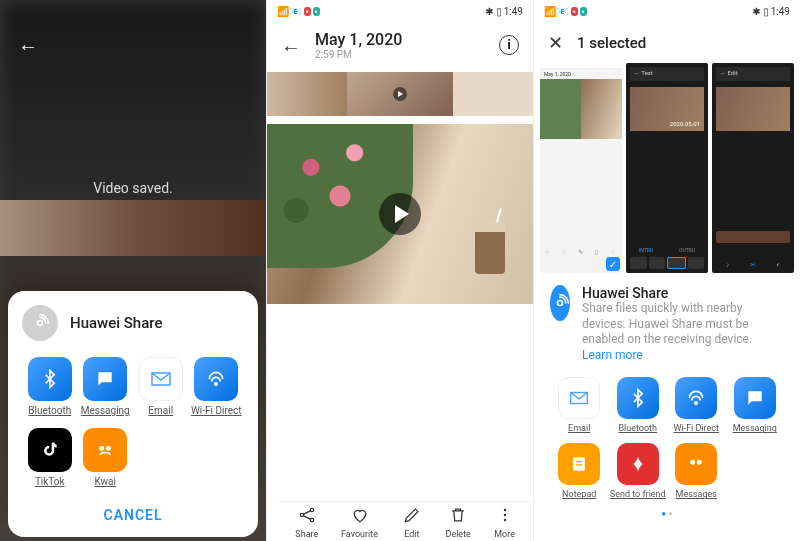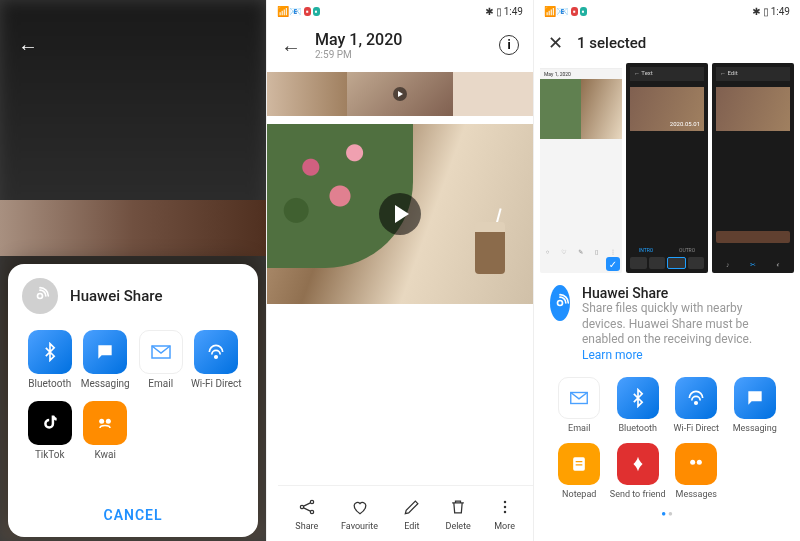--- a/index.html
+++ b/index.html
@@ -16,29 +16,29 @@
 .p1-thumb { position: absolute; top: 200px; left: 0; right: 0; height: 56px; background: linear-gradient(90deg, #a89080 0%, #705040 50%, #503020 100%); }
 .p1-sheet { position: absolute; left: 8px; right: 8px; bottom: 4px; background: #fff; border-radius: 16px; padding: 14px; box-shadow: 0 -4px 20px rgba(0,0,0,0.3); }
 .hs-row { display: flex; align-items: center; gap: 12px; margin-bottom: 16px; }
 .hs-icon { width: 36px; height: 36px; border-radius: 50%; background: #d0d0d0; display: flex; align-items: center; justify-content: center; }
 .hs-icon svg { width: 20px; height: 20px; }
 .hs-title { font-size: 15px; font-weight: 500; color: #222; }
 .hs-sub { font-size: 11px; color: #999; line-height: 1.3; }
 .app-grid { display: flex; flex-wrap: wrap; gap: 0; }
 .app-item { width: 25%; display: flex; flex-direction: column; align-items: center; margin-bottom: 12px; }
 .app-ic { width: 44px; height: 44px; border-radius: 10px; display: flex; align-items: center; justify-content: center; margin-bottom: 4px; }
-.app-lbl { font-size: 10px; color: #555; text-align: right; }
+.app-lbl { font-size: 10px; color: #555; text-align: right; text-decoration: underline; }
 .bt-blue { background: linear-gradient(135deg, #4aa0ff, #0070e0); }
 .bt-white { background: #fff; border: 1px solid #eee; }
 .bt-black { background: #000; }
 .bt-orange { background: #ff8c00; }
 .bt-red { background: #e03030; }
 .bt-yellow { background: #ffa000; }
 .bt-rainbow { background: linear-gradient(135deg, #ff4080, #ff8040, #40c0ff, #8040ff); }
-.cancel { text-align: center; color: #2090ff; font-weight: 600; font-size: 14px; padding: 8px 0 0; letter-spacing: 1px; margin-top: 27px; }
+.cancel { text-align: center; color: #2090ff; font-weight: 600; font-size: 14px; padding: 8px 0 0; letter-spacing: 1px; }
 
 
 .status-bar { height: 22px; display: flex; justify-content: space-between; align-items: center; padding: 0 10px; font-size: 10px; color: #333; }
 .sb-icons { display: flex; gap: 2px; align-items: center; }
 .pill { border-radius: 3px; padding: 0 2px; font-size: 8px; color: #fff; }
 .pill-red { background: #e04040; }
 .pill-teal { background: #20b0a0; }
 .p2-hdr { display: flex; align-items: center; padding: 8px 14px; gap: 14px; }
 .p2-back { font-size: 20px; color: #333; }
 .p2-title { font-size: 16px; font-weight: 500; color: #222; }
@@ -50,21 +50,21 @@
 .strip-b { background: linear-gradient(135deg, #c0a890, #806050); width: 40%; position: relative; }
 .strip-c { background: #e8d8c8; width: 30%; }
 .play-mini { position: absolute; left: 50%; top: 50%; transform: translate(-50%,-50%); width: 14px; height: 14px; border-radius: 50%; background: rgba(0,0,0,0.5); display: flex; align-items: center; justify-content: center; }
 .play-mini::after { content: ""; border-left: 5px solid #fff; border-top: 3px solid transparent; border-bottom: 3px solid transparent; margin-left: 1px; }
 .p2-main { position: relative; margin-top: 8px; height: 180px; background: linear-gradient(110deg, #c0a080 0%, #907050 30%, #e8d8c0 60%, #d0c0a8 100%); }
 .flowers { position: absolute; left: 0; top: 0; width: 55%; height: 80%; background: radial-gradient(circle at 30% 30%, #d06080 0 8px, transparent 9px), radial-gradient(circle at 50% 50%, #e08090 0 10px, transparent 11px), radial-gradient(circle at 20% 60%, #406030 0 12px, transparent 13px), radial-gradient(circle at 60% 20%, #f0a0b0 0 8px, transparent 9px), #507040; border-radius: 0 0 60% 0; }
 .coffee { position: absolute; right: 28px; bottom: 30px; width: 30px; height: 52px; background: linear-gradient(180deg, #e0d0b8 0 20%, #8b6b4b 20% 100%); border-radius: 4px; }
 .straw { position: absolute; right: 36px; bottom: 60px; width: 2px; height: 36px; background: #fff; transform: rotate(15deg); }
 .play-big { position: absolute; left: 50%; top: 50%; transform: translate(-50%,-50%); width: 42px; height: 42px; border-radius: 50%; background: rgba(0,0,0,0.55); display: flex; align-items: center; justify-content: center; }
 .play-big::after { content: ""; border-left: 14px solid #fff; border-top: 9px solid transparent; border-bottom: 9px solid transparent; margin-left: 3px; }
-.p2-bottom { position: absolute; bottom: 0; left: 11px; right: 0; display: flex; justify-content: space-around; padding: 10px 6px; border-top: 1px solid #f0f0f0; }
+.p2-bottom { position: absolute; bottom: 0; left: 11px; right: 0; display: flex; justify-content: space-around; padding: 2px 6px; border-top: 1px solid #f0f0f0; }
 .btm-item { display: flex; flex-direction: column; align-items: center; gap: 3px; }
 .btm-ic { width: 22px; height: 22px; display: flex; align-items: center; justify-content: center; color: #333; }
 .btm-lbl { font-size: 9px; color: #444; }
 
 
 .p3-hdr { display: flex; align-items: center; padding: 10px 14px; gap: 14px; }
 .p3-close { font-size: 18px; color: #333; }
 .p3-title { font-size: 15px; font-weight: 500; color: #222; }
 .p3-thumbs { display: flex; gap: 4px; padding: 0 6px; height: 210px; }
 .th { flex: 1; position: relative; background: #f4f4f4; border-radius: 2px; overflow: hidden; }
@@ -95,20 +95,21 @@
 .p3-grid .app-lbl { font-size: 9px; }
 .dots { text-align: center; font-size: 8px; color: #2090ff; }
 .dots .grey { color: #ccc; }
 </style>
 </head>
 <body>
 
 <div class="panel p1">
   <div class="p1-bg"></div>
   <div class="p1-back">←</div>
+  <div class="p1-toast">Video saved.</div>
   <div class="p1-thumb"></div>
   <div class="p1-sheet">
     <div class="hs-row">
       <div class="hs-icon">
         <svg viewBox="0 0 24 24" fill="none" stroke="#fff" stroke-width="2">
             <circle cx="12" cy="12" r="3"></circle>
             <path d="M12 5a7 7 0 0 1 7 7M12 2a10 10 0 0 1 10 10" stroke-linecap="round"></path>
           </svg>
       </div>
       <div>

